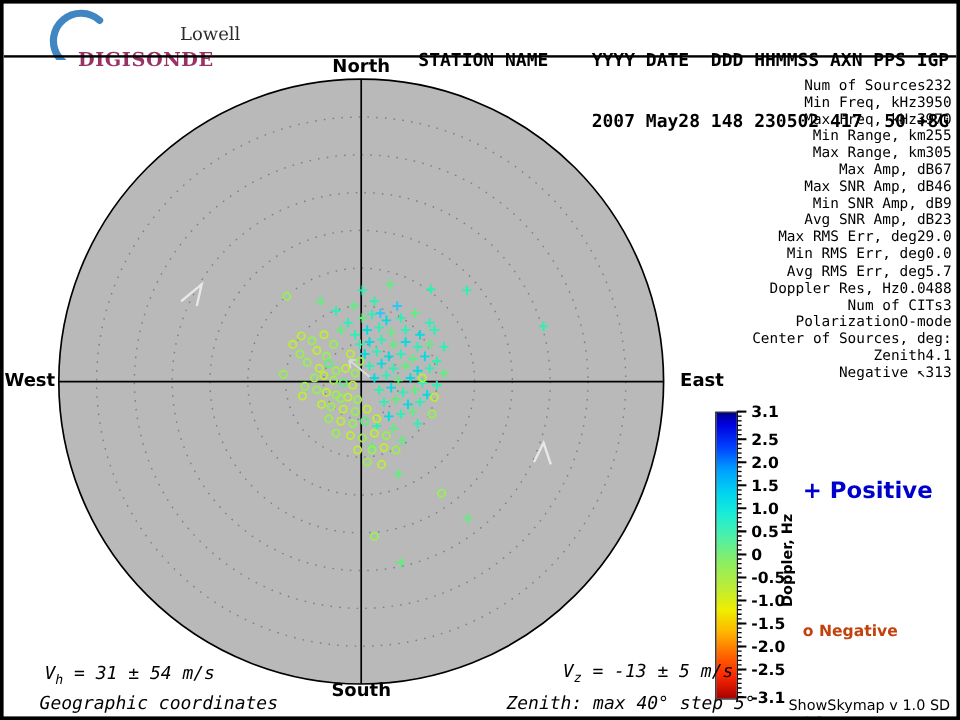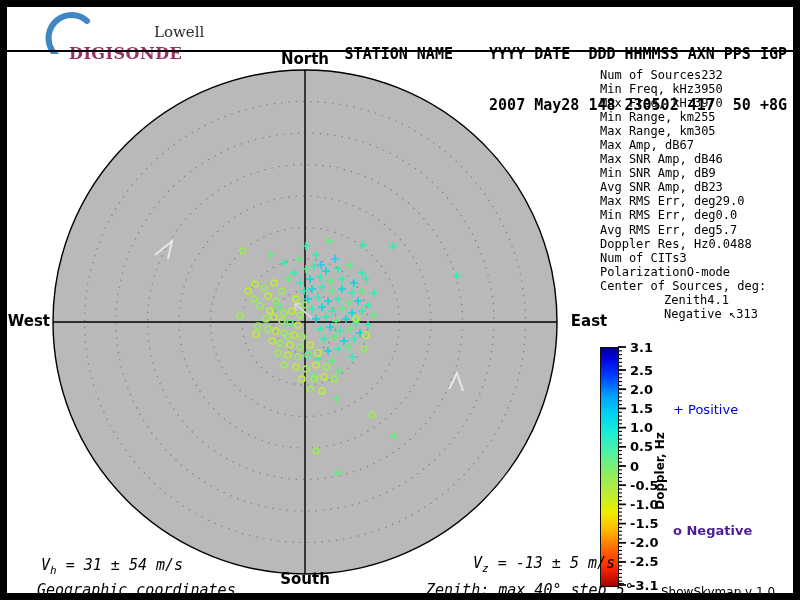--- a/index.html
+++ b/index.html
@@ -1,49 +1,49 @@
 <!DOCTYPE html>
 <html><head>
 <meta charset="utf-8">
 <style>
   html,body{margin:0;padding:0;background:#fff;}
   #page{
     position:relative;width:800px;height:600px;background:#ffffff;
-    border:7px solid #000000;box-sizing:border-box;overflow:hidden;
+    border:3px solid #000000;box-sizing:border-box;overflow:hidden;
     font-family:"DejaVu Sans",sans-serif;color:#000;
   }
   .abs{position:absolute;}
   
   #header-sep{position:absolute;left:0;top:43px;width:800px;height:2px;background:#000;}
   #header-block{position:absolute;right:6px;top:5px;font-family:"DejaVu Sans Mono",monospace;
     font-weight:bold;font-size:15px;line-height:17px;white-space:pre;}
   .hcol{display:inline-block;white-space:pre;}
   
   #logo{position:absolute;left:10px;top:3px;width:250px;height:40px;}
   #logo-top{position:absolute;left:137px;top:13px;font-family:"DejaVu Serif",serif;
     font-size:15px;color:#2b2b2b;}
   #logo-bottom{position:absolute;left:52px;top:34px;font-family:"DejaVu Serif",serif;
     font-weight:bold;font-size:16px;letter-spacing:.5px;}
   
   #stats{position:absolute;left:593px;top:61px;width:197px;
     font-family:"DejaVu Sans Mono",monospace;font-size:12px;}
-  .stat-row{display:flex;justify-content:flex-start;height:14.05px;line-height:14px;white-space:pre;}
+  .stat-row{display:flex;justify-content:flex-end;height:14.05px;line-height:14px;white-space:pre;margin-left:21px;}
   .stat-row .lbl{white-space:pre;}
   .stat-row.indent .lbl{padding-left:64px;}
   
   .compass{position:absolute;font-weight:bold;font-size:15px;line-height:15px;}
   #lbl-north{left:258px;top:45px;width:80px;text-align:center;}
   #lbl-south{left:258px;top:565px;width:80px;text-align:center;}
   #lbl-west{left:0px;top:307px;width:43px;text-align:right;}
   #lbl-east{left:552px;top:307px;width:60px;text-align:center;}
   
   #cbar{position:absolute;left:593px;top:340px;width:17px;height:238px;border:1px solid #111;box-sizing:content-box;}
   #cbar-title{position:absolute;left:612px;top:457px;width:82px;height:14px;
     font-weight:bold;font-size:12px;text-align:center;transform:rotate(-90deg);}
-  #positive-label{position:absolute;left:666px;top:395px;font-weight:normal;font-size:13px;}
+  #positive-label{position:absolute;left:666px;top:395px;font-weight:bold;font-size:19px;}
   #negative-label{position:absolute;left:666px;top:516px;font-weight:bold;font-size:13px;}
   
   .ital{font-family:"DejaVu Sans Mono",monospace;font-style:italic;font-size:15px;}
   #vh-line{left:34px;top:549px;text-align:right;}
   #geo-line{left:30px;top:574px;}
   #vz-line{left:466px;top:547px;}
   #zenith-line{left:419px;top:574px;}
   #version-line{left:654px;top:578px;font-size:12px;font-family:"DejaVu Sans",sans-serif;}
   sub.vsub{font-size:11px;font-style:italic;}
   svg{position:absolute;left:0;top:0;}
@@ -325,21 +325,21 @@
       <div class="stat-row"><span class="lbl">Num of CITs</span><span class="val">3</span></div>
       <div class="stat-row"><span class="lbl">Polarization</span><span class="val">O-mode</span></div>
       <div class="stat-row"><span class="lbl">Center of Sources, deg:</span><span class="val"></span></div>
       <div class="stat-row indent"><span class="lbl">Zenith</span><span class="val">4.1</span></div>
       <div class="stat-row indent"><span class="lbl">Negative ↖</span><span class="val">313</span></div>
     </div>
 
   <div id="cbar" style="background: linear-gradient(rgb(0, 0, 143) 0%, rgb(0, 0, 224) 4%, rgb(0, 64, 255) 12%, rgb(0, 160, 255) 20%, rgb(0, 212, 240) 28%, rgb(28, 238, 212) 36%, rgb(82, 240, 164) 44%, rgb(124, 238, 116) 50%, rgb(143, 238, 94) 53%, rgb(188, 236, 56) 61%, rgb(238, 238, 0) 69%, rgb(255, 180, 0) 77%, rgb(255, 100, 0) 85%, rgb(255, 40, 0) 92%, rgb(168, 0, 0) 100%);"></div>
   <div id="cbar-title">Doppler, Hz</div>
   <div id="positive-label" style="color: rgb(0, 0, 204);">+ Positive</div>
-  <div id="negative-label" style="color: #4c1d95;">o Negative</div>
+  <div id="negative-label" style="color: #c2410c;">o Negative</div>
 
   <div class="abs ital" id="vh-line"><span>V</span><sub class="vsub">h</sub><span> = 31 ± 54 m/s</span></div>
   <div class="abs ital" id="geo-line">Geographic coordinates</div>
   <div class="abs ital" id="vz-line"><span>V</span><sub class="vsub">z</sub><span> = -13 ± 5 m/s</span></div>
   <div class="abs ital" id="zenith-line">Zenith: max 40°  step 5°</div>
   <div class="abs" id="version-line">ShowSkymap v 1.0  SD v 4.2</div>
 
 </div>
 
 </body></html>

